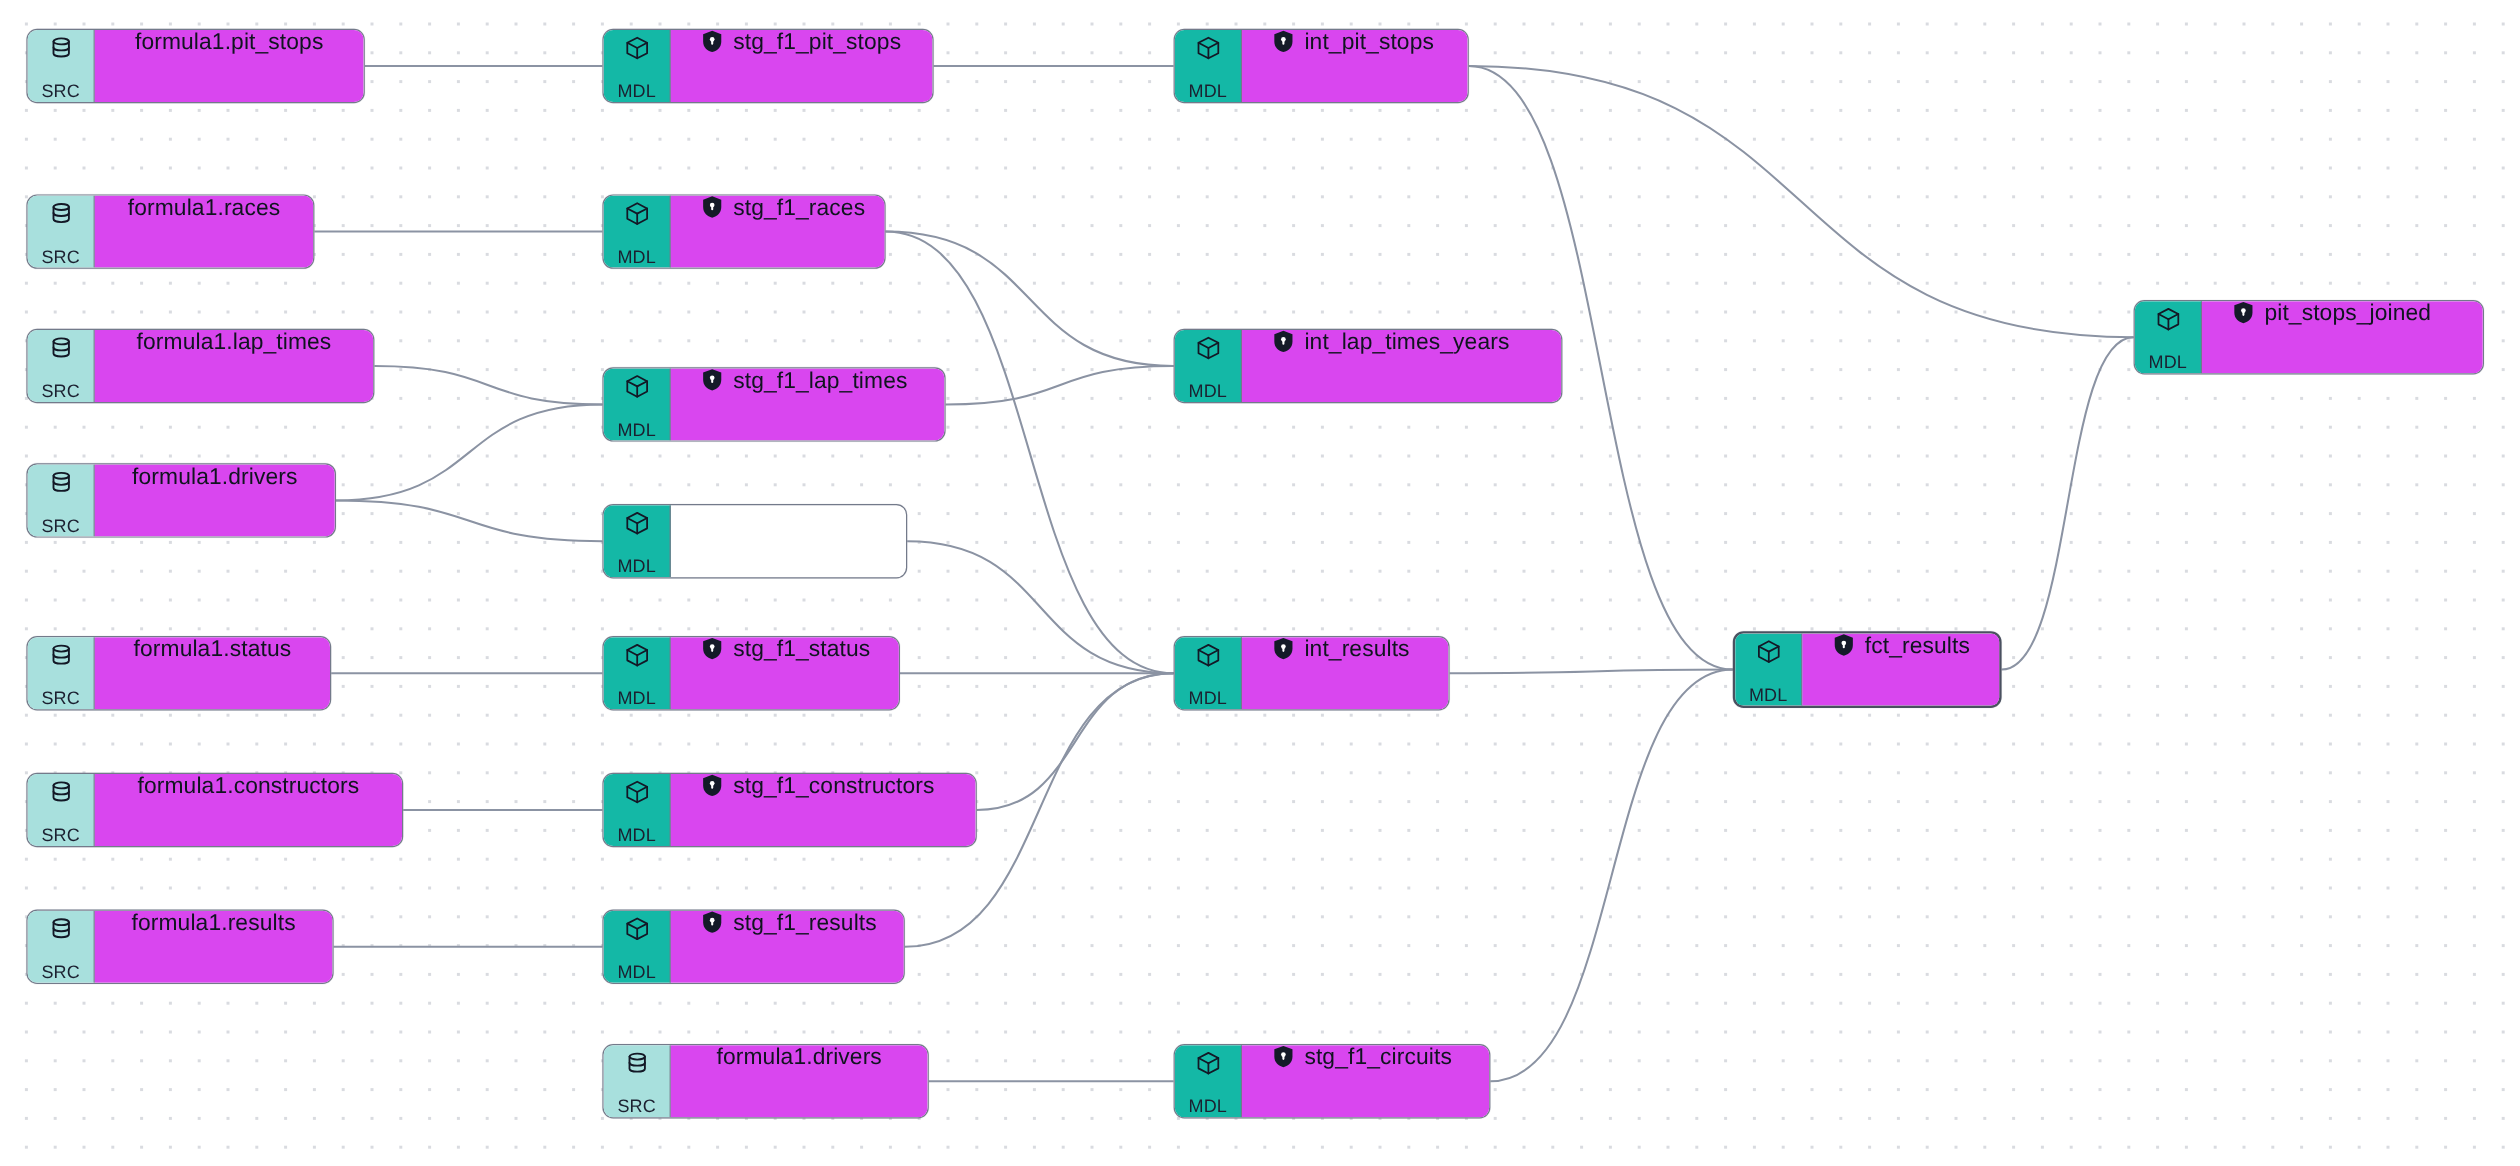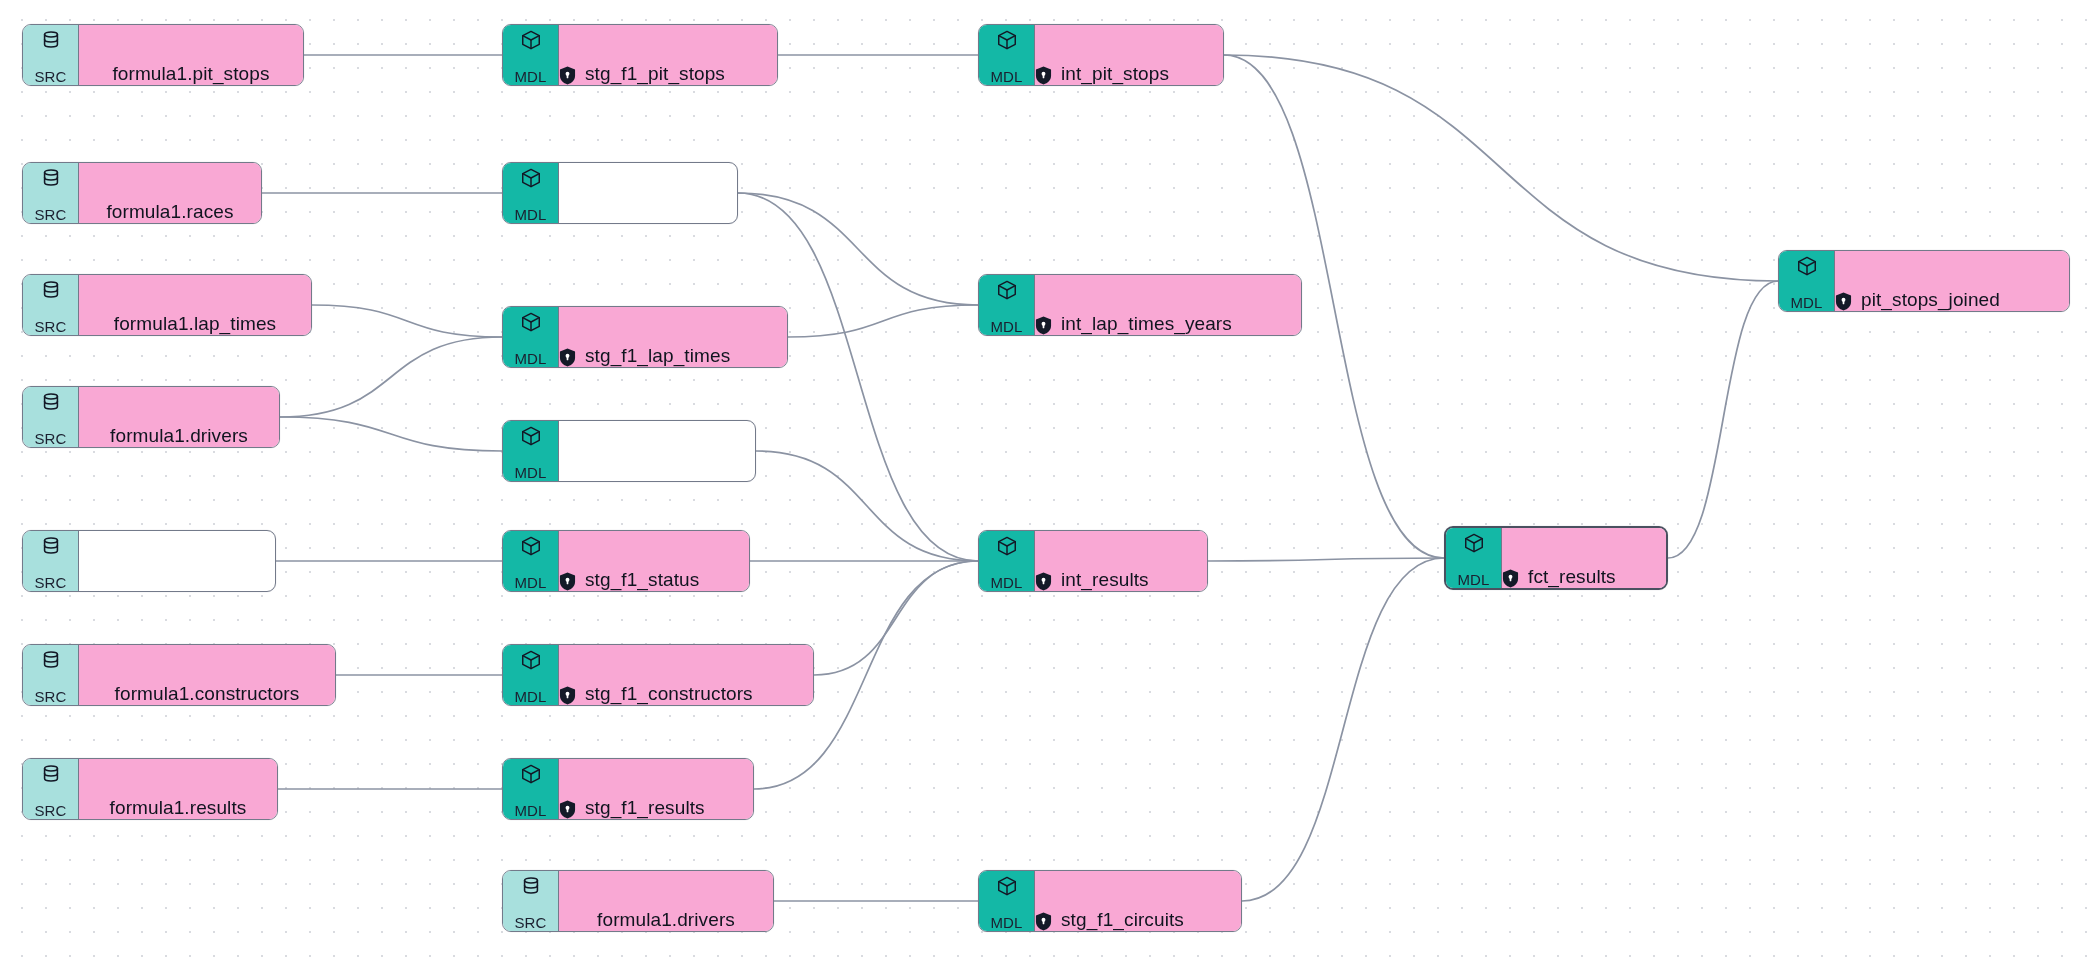--- a/index.html
+++ b/index.html
@@ -59,24 +59,24 @@
   .badge-text {
     font-size: 15px;
     line-height: 15px;
     color: #1b2030;
     letter-spacing: 0.1px;
     font-family: "Liberation Sans", sans-serif;
   }
   .node-body {
     flex: 1 1 auto;
     display: flex;
-    align-items: flex-end;
+    align-items: flex-start;
     gap: 9px;
-    padding: 0 0;
-    background: #f9a8d4;
+    padding: 0 26px;
+    background: #d946ef;
     white-space: nowrap;
   }
   .node-body.centered { justify-content: center; }
   .shield-icon { flex: 0 0 auto; display: block; }
   .node-label {
     font-size: 19px;
     color: #10141f;
     font-family: "Liberation Sans", sans-serif;
     letter-spacing: 0.1px;
   }
@@ -174,20 +174,23 @@
         <div class="badge src">
           <span>
             <svg width="22" height="22" viewBox="0 0 24 24" fill="none" stroke="#131826" stroke-width="1.7" stroke-linecap="round">
               <ellipse cx="12" cy="6" rx="7" ry="2.7"></ellipse>
               <path d="M5 6v5.5c0 1.5 3.1 2.7 7 2.7s7-1.2 7-2.7V6"></path>
               <path d="M5 11.5V17c0 1.5 3.1 2.7 7 2.7s7-1.2 7-2.7v-5.5"></path>
             </svg>
           </span>
           <span class="badge-text">SRC</span>
         </div>
+        <div class="node-body centered">
+          <span class="node-label">formula1.status</span>
+        </div>
       </div>
       <div class="node" style="left: 22px; top: 644px; width: 314px; height: 62px;">
         <div class="badge src">
           <span>
             <svg width="22" height="22" viewBox="0 0 24 24" fill="none" stroke="#131826" stroke-width="1.7" stroke-linecap="round">
               <ellipse cx="12" cy="6" rx="7" ry="2.7"></ellipse>
               <path d="M5 6v5.5c0 1.5 3.1 2.7 7 2.7s7-1.2 7-2.7V6"></path>
               <path d="M5 11.5V17c0 1.5 3.1 2.7 7 2.7s7-1.2 7-2.7v-5.5"></path>
             </svg>
           </span>
@@ -252,20 +255,30 @@
       <div class="node" style="left: 502px; top: 162px; width: 236px; height: 62px;">
         <div class="badge mdl">
           <span>
             <svg width="22" height="22" viewBox="0 0 24 24" fill="none" stroke="#131826" stroke-width="1.6" stroke-linejoin="round" stroke-linecap="round">
               <path d="M12 2.6 21 7.3v9.4L12 21.4 3 16.7V7.3z"></path>
               <path d="M3 7.3l9 4.7 9-4.7"></path>
               <path d="M12 12v9.4"></path>
             </svg>
           </span>
           <span class="badge-text">MDL</span>
+        </div>
+        <div class="node-body">
+          <span>
+            <svg class="shield-icon" width="17" height="19" viewBox="0 0 18 20" aria-hidden="true">
+              <path d="M9 0.6 17 3.6v6.4c0 5.1-3.4 8.1-8 9.4-4.6-1.3-8-4.3-8-9.4V3.6z" fill="#141a28"></path>
+              <circle cx="9" cy="8.2" r="2.05" fill="#ffffff"></circle>
+              <rect x="8.1" y="8.9" width="1.8" height="4.0" rx="0.9" fill="#ffffff"></rect>
+            </svg>
+          </span>
+          <span class="node-label">stg_f1_races</span>
         </div>
       </div>
       <div class="node" style="left: 502px; top: 306px; width: 286px; height: 62px;">
         <div class="badge mdl">
           <span>
             <svg width="22" height="22" viewBox="0 0 24 24" fill="none" stroke="#131826" stroke-width="1.6" stroke-linejoin="round" stroke-linecap="round">
               <path d="M12 2.6 21 7.3v9.4L12 21.4 3 16.7V7.3z"></path>
               <path d="M3 7.3l9 4.7 9-4.7"></path>
               <path d="M12 12v9.4"></path>
             </svg>

